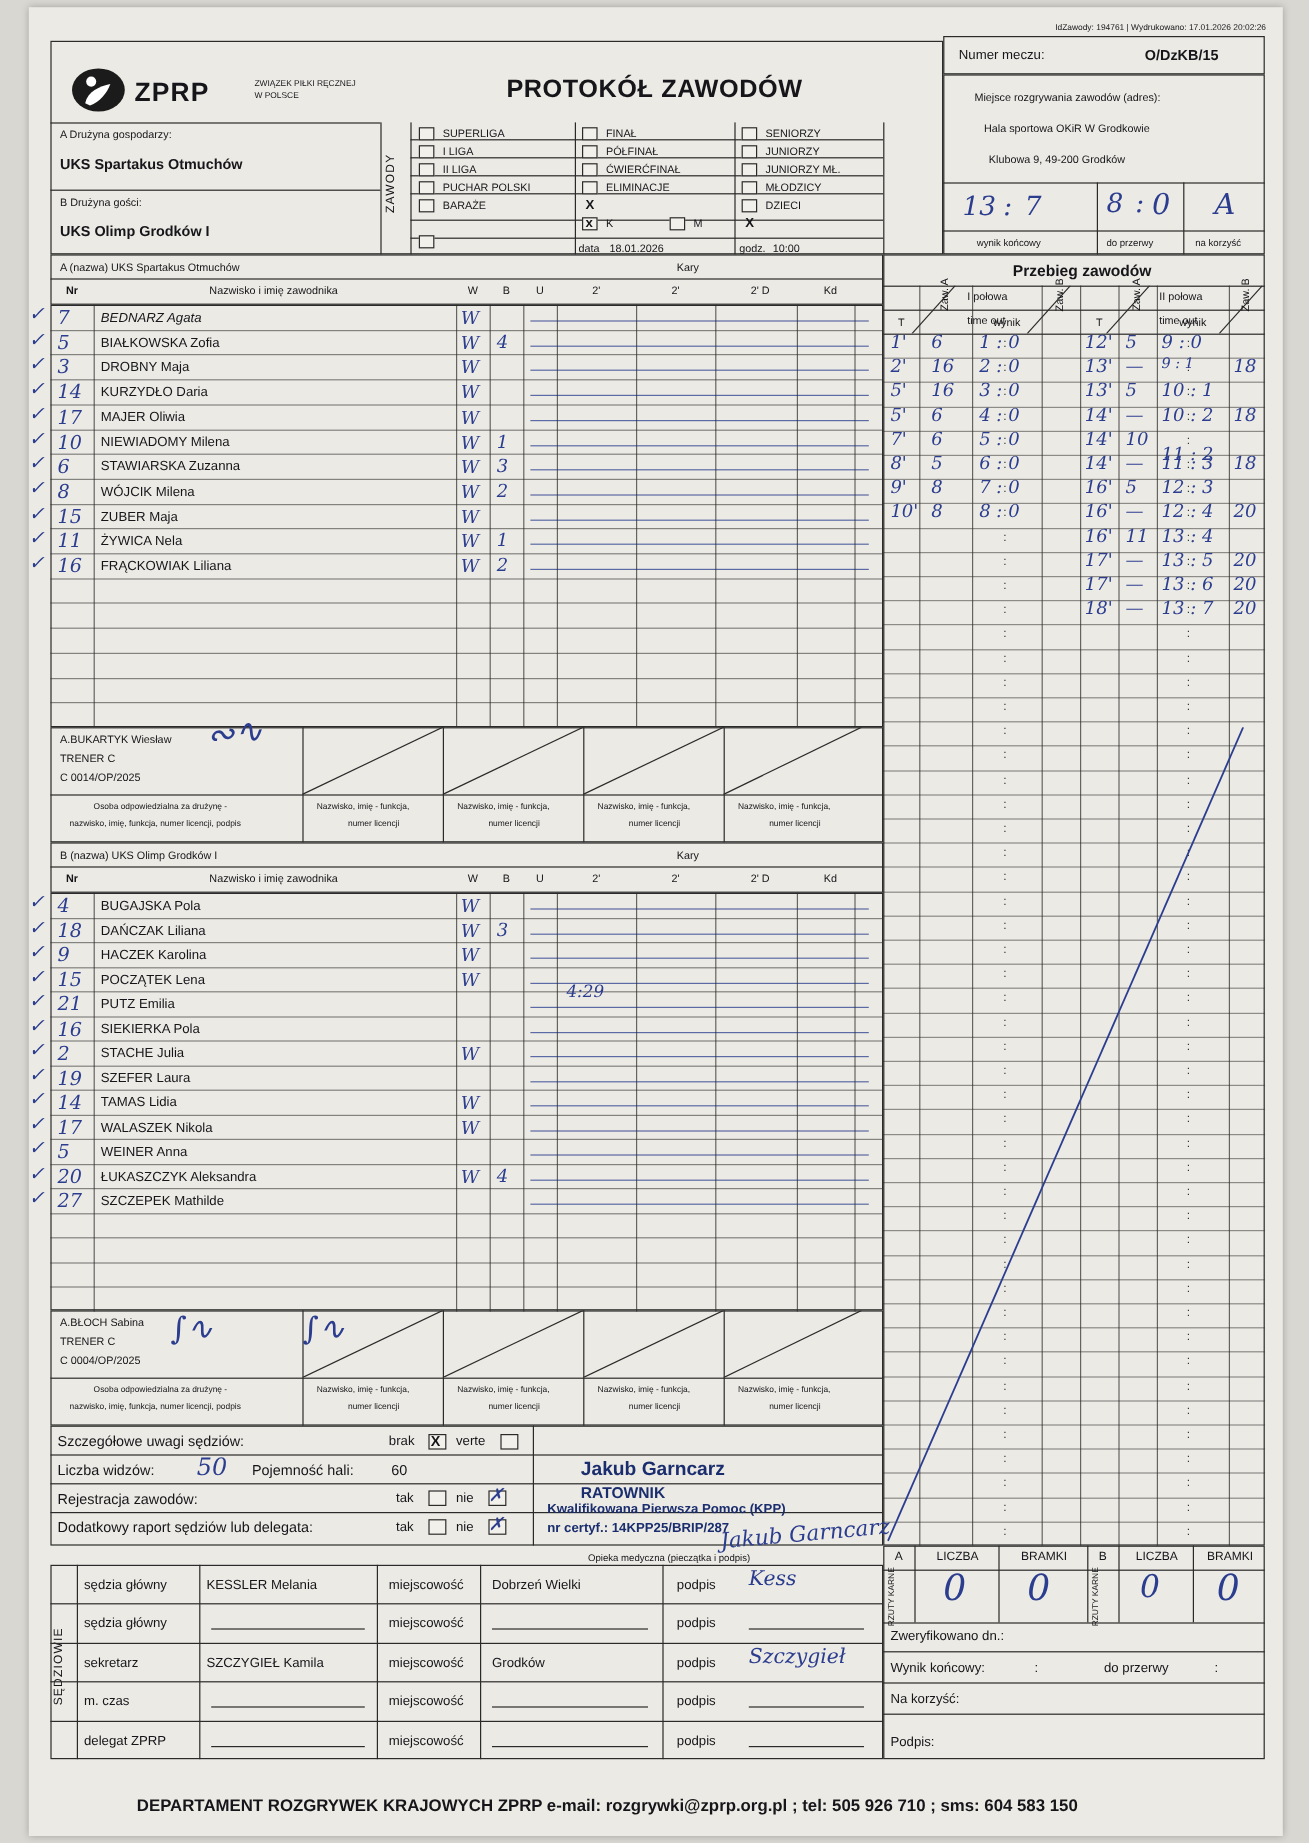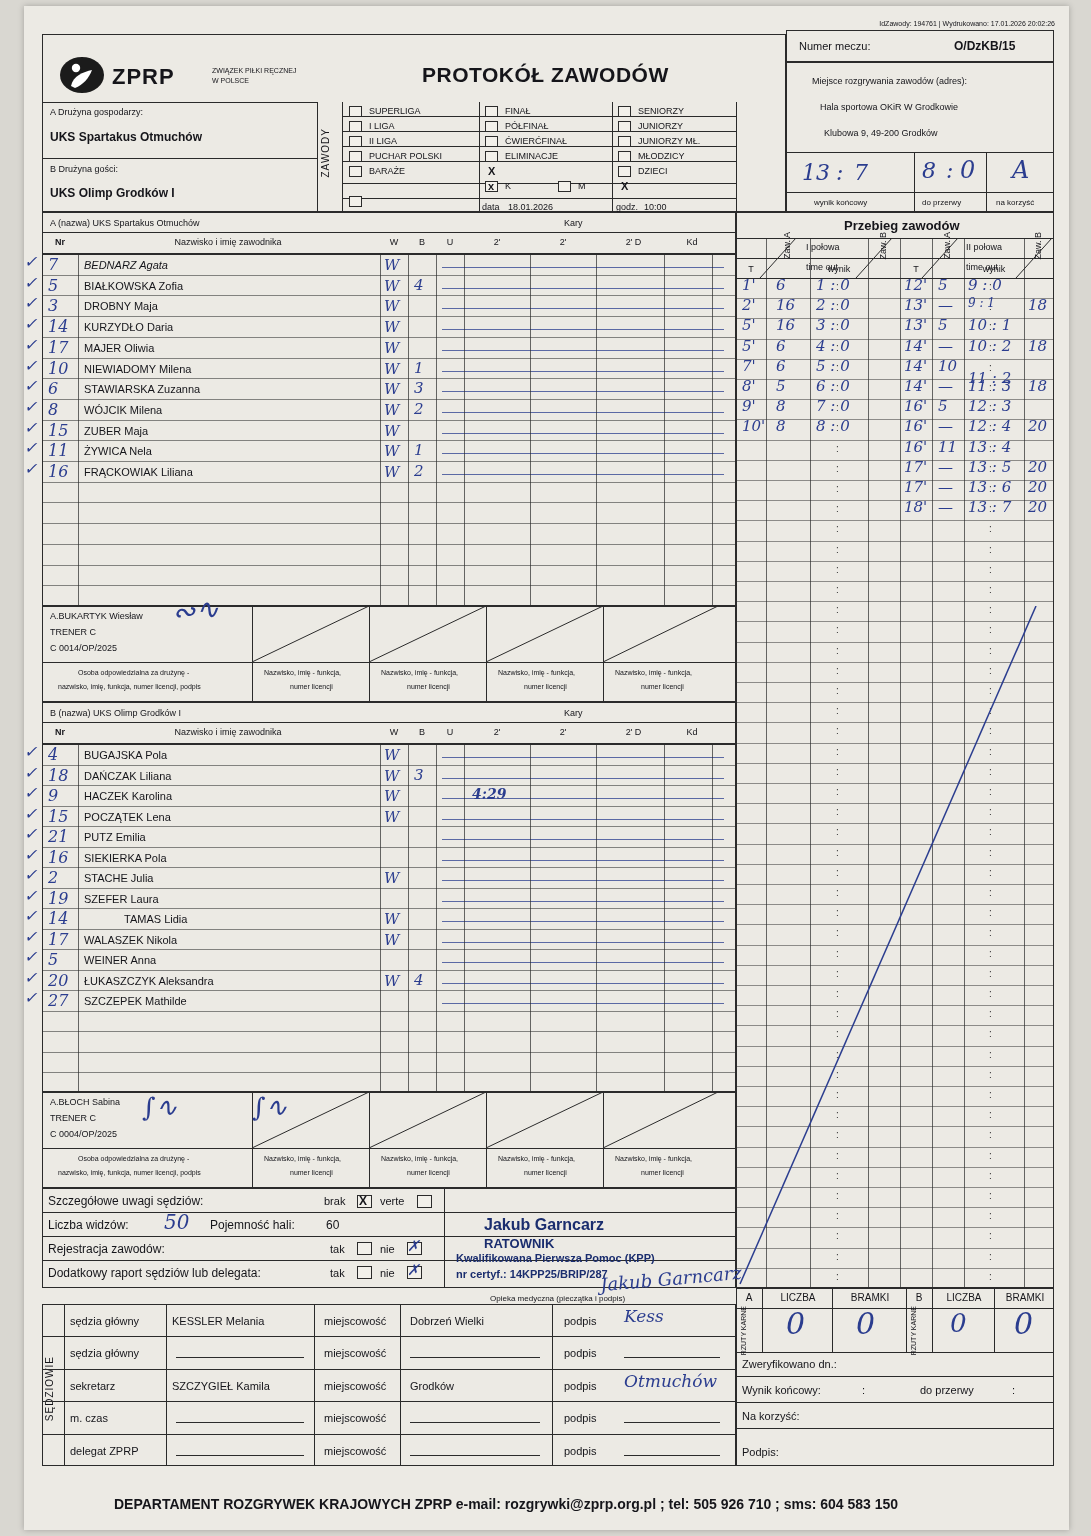--- a/index.html
+++ b/index.html
@@ -345,21 +345,21 @@
         <div class="hw" style="left:24px;top:759.5px;font-size:16px;">18</div>
         <div class="t" style="left:60px;top:763.5px;font-size:11px;">DAŃCZAK Liliana</div>
         <div class="hw" style="left:360px;top:760.5px;font-size:15px;">W</div>
         <div class="hw" style="left:390px;top:759.5px;font-size:15px;">3</div>
         <div class="hw" style="left:0px;top:756.5px;font-size:16px;">✓</div>
         <div class="ln" style="left:418px;top:771.5px;width:282px;height:1px;background:#2b3d8f;opacity:.75;"></div>
         <div style="position:absolute;left:18px;top:779px;width:694px;height:20.5px;"></div>
         <div class="hw" style="left:24px;top:780px;font-size:16px;">9</div>
         <div class="t" style="left:60px;top:784px;font-size:11px;">HACZEK Karolina</div>
         <div class="hw" style="left:360px;top:781px;font-size:15px;">W</div>
-        <div class="hw" style="left:448px;top:780px;font-size:14px;font-weight:bold;">4:29</div>
+        <div class="hw" style="left:448px;top:813px;font-size:14px;">4:29</div>
         <div class="hw" style="left:0px;top:777px;font-size:16px;">✓</div>
         <div class="ln" style="left:418px;top:792px;width:282px;height:1px;background:#2b3d8f;opacity:.75;"></div>
         <div style="position:absolute;left:18px;top:799.5px;width:694px;height:20.5px;"></div>
         <div class="hw" style="left:24px;top:800.5px;font-size:16px;">15</div>
         <div class="t" style="left:60px;top:804.5px;font-size:11px;">POCZĄTEK Lena</div>
         <div class="hw" style="left:360px;top:801.5px;font-size:15px;">W</div>
         <div class="hw" style="left:0px;top:797.5px;font-size:16px;">✓</div>
         <div class="ln" style="left:418px;top:812.5px;width:282px;height:1px;background:#2b3d8f;opacity:.75;"></div>
         <div style="position:absolute;left:18px;top:820px;width:694px;height:20.5px;"></div>
         <div class="hw" style="left:24px;top:821px;font-size:16px;">21</div>
@@ -377,21 +377,21 @@
         <div class="hw" style="left:360px;top:863px;font-size:15px;">W</div>
         <div class="hw" style="left:0px;top:859px;font-size:16px;">✓</div>
         <div class="ln" style="left:418px;top:874px;width:282px;height:1px;background:#2b3d8f;opacity:.75;"></div>
         <div style="position:absolute;left:18px;top:881.5px;width:694px;height:20.5px;"></div>
         <div class="hw" style="left:24px;top:882.5px;font-size:16px;">19</div>
         <div class="t" style="left:60px;top:886.5px;font-size:11px;">SZEFER Laura</div>
         <div class="hw" style="left:0px;top:879.5px;font-size:16px;">✓</div>
         <div class="ln" style="left:418px;top:894.5px;width:282px;height:1px;background:#2b3d8f;opacity:.75;"></div>
         <div style="position:absolute;left:18px;top:902px;width:694px;height:20.5px;"></div>
         <div class="hw" style="left:24px;top:903px;font-size:16px;">14</div>
-        <div class="t" style="left:60px;top:907px;font-size:11px;margin-left:40px;">TAMAS Lidia</div>
+        <div class="t" style="left:60px;top:907px;font-size:11px;">TAMAS Lidia</div>
         <div class="hw" style="left:360px;top:904px;font-size:15px;">W</div>
         <div class="hw" style="left:0px;top:900px;font-size:16px;">✓</div>
         <div class="ln" style="left:418px;top:915px;width:282px;height:1px;background:#2b3d8f;opacity:.75;"></div>
         <div style="position:absolute;left:18px;top:922.5px;width:694px;height:20.5px;"></div>
         <div class="hw" style="left:24px;top:923.5px;font-size:16px;">17</div>
         <div class="t" style="left:60px;top:927.5px;font-size:11px;">WALASZEK Nikola</div>
         <div class="hw" style="left:360px;top:924.5px;font-size:15px;">W</div>
         <div class="hw" style="left:0px;top:920.5px;font-size:16px;">✓</div>
         <div class="ln" style="left:418px;top:935.5px;width:282px;height:1px;background:#2b3d8f;opacity:.75;"></div>
         <div style="position:absolute;left:18px;top:943px;width:694px;height:20.5px;"></div>
@@ -816,21 +816,21 @@
         <div class="t" style="left:300px;top:1341.4px;font-size:11px;">miejscowość</div>
         <div class="ln" style="left:386px;top:1351.4px;width:130px;height:1px;background:#2b2b2b;"></div>
         <div class="t" style="left:540px;top:1341.4px;font-size:11px;">podpis</div>
         <div class="ln" style="left:600px;top:1351.4px;width:96px;height:1px;background:#2b2b2b;"></div>
         <div class="ln" style="left:18px;top:1362.8px;width:694px;height:1px;background:#2b2b2b;"></div>
         <div class="t" style="left:46px;top:1373.8px;font-size:11px;">sekretarz</div>
         <div class="t" style="left:148px;top:1373.8px;font-size:11px;">SZCZYGIEŁ Kamila</div>
         <div class="t" style="left:300px;top:1373.8px;font-size:11px;">miejscowość</div>
         <div class="t" style="left:386px;top:1373.8px;font-size:11px;">Grodków</div>
         <div class="t" style="left:540px;top:1373.8px;font-size:11px;">podpis</div>
-        <div class="hw" style="left:600px;top:1364.8px;font-size:17px;">Otmuchów</div>
+        <div class="hw" style="left:600px;top:1364.8px;font-size:17px;">Szczygieł</div>
         <div class="ln" style="left:18px;top:1395.2px;width:694px;height:1px;background:#2b2b2b;"></div>
         <div class="t" style="left:46px;top:1406.2px;font-size:11px;">m. czas</div>
         <div class="ln" style="left:152px;top:1416.2px;width:128px;height:1px;background:#2b2b2b;"></div>
         <div class="t" style="left:300px;top:1406.2px;font-size:11px;">miejscowość</div>
         <div class="ln" style="left:386px;top:1416.2px;width:130px;height:1px;background:#2b2b2b;"></div>
         <div class="t" style="left:540px;top:1406.2px;font-size:11px;">podpis</div>
         <div class="ln" style="left:600px;top:1416.2px;width:96px;height:1px;background:#2b2b2b;"></div>
         <div class="ln" style="left:18px;top:1427.6px;width:694px;height:1px;background:#2b2b2b;"></div>
         <div class="t" style="left:46px;top:1438.6px;font-size:11px;">delegat ZPRP</div>
         <div class="ln" style="left:152px;top:1448.6px;width:128px;height:1px;background:#2b2b2b;"></div>

